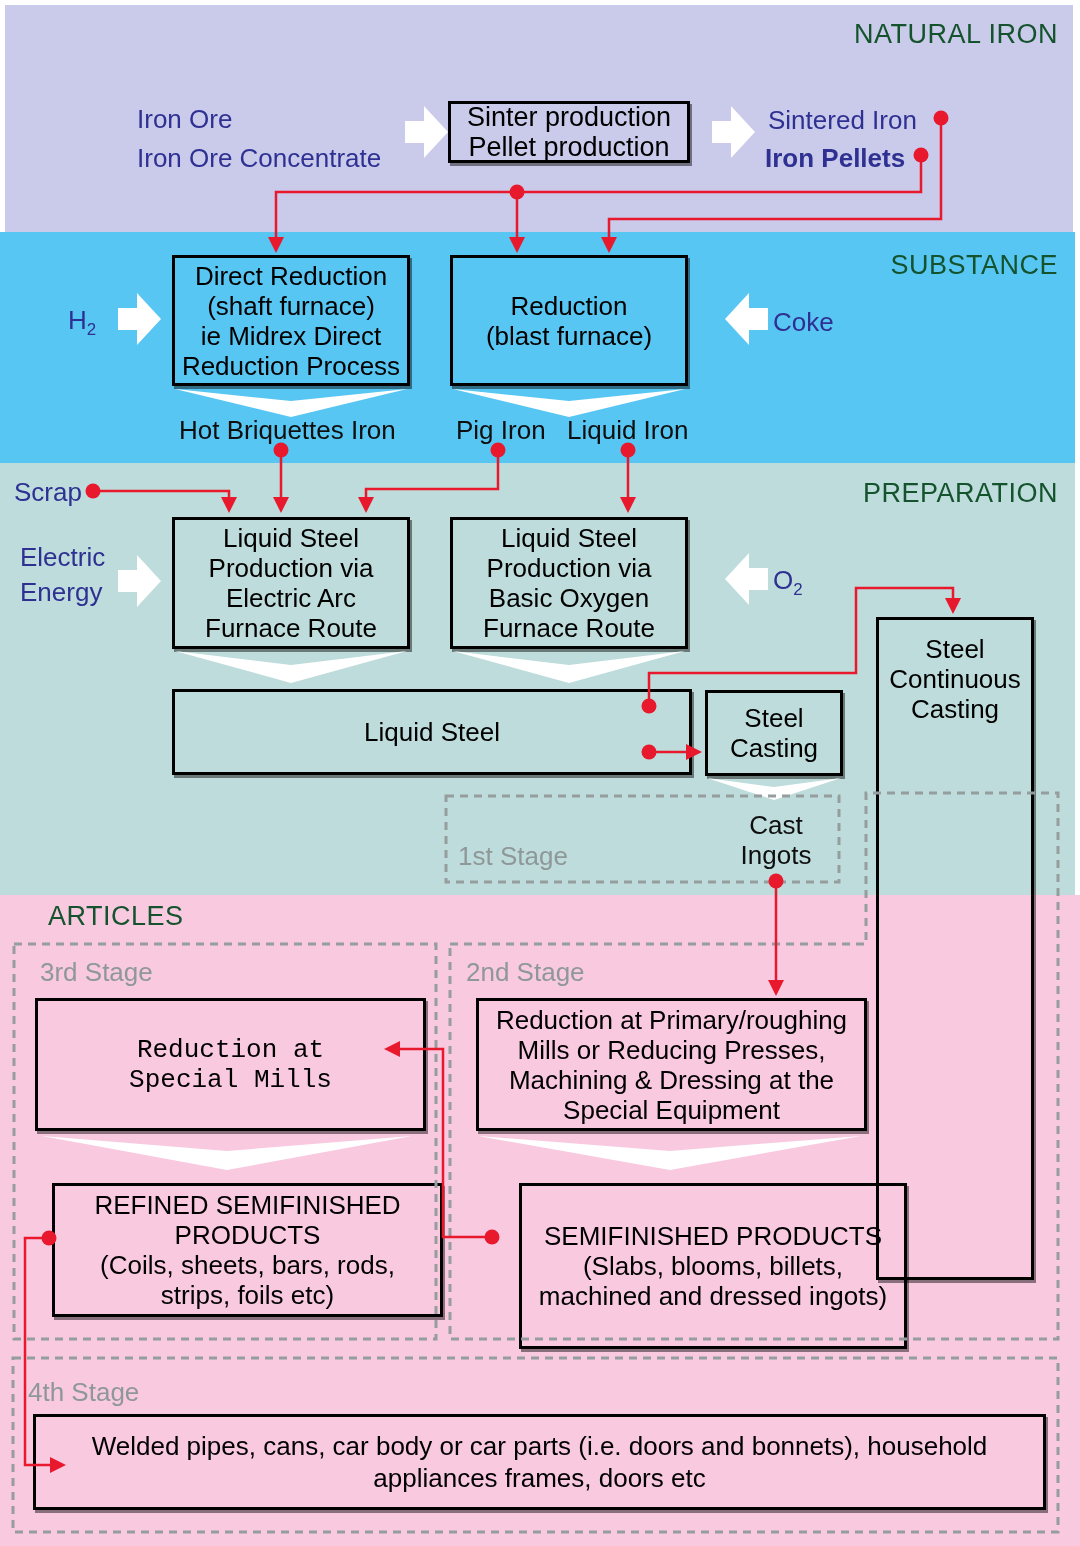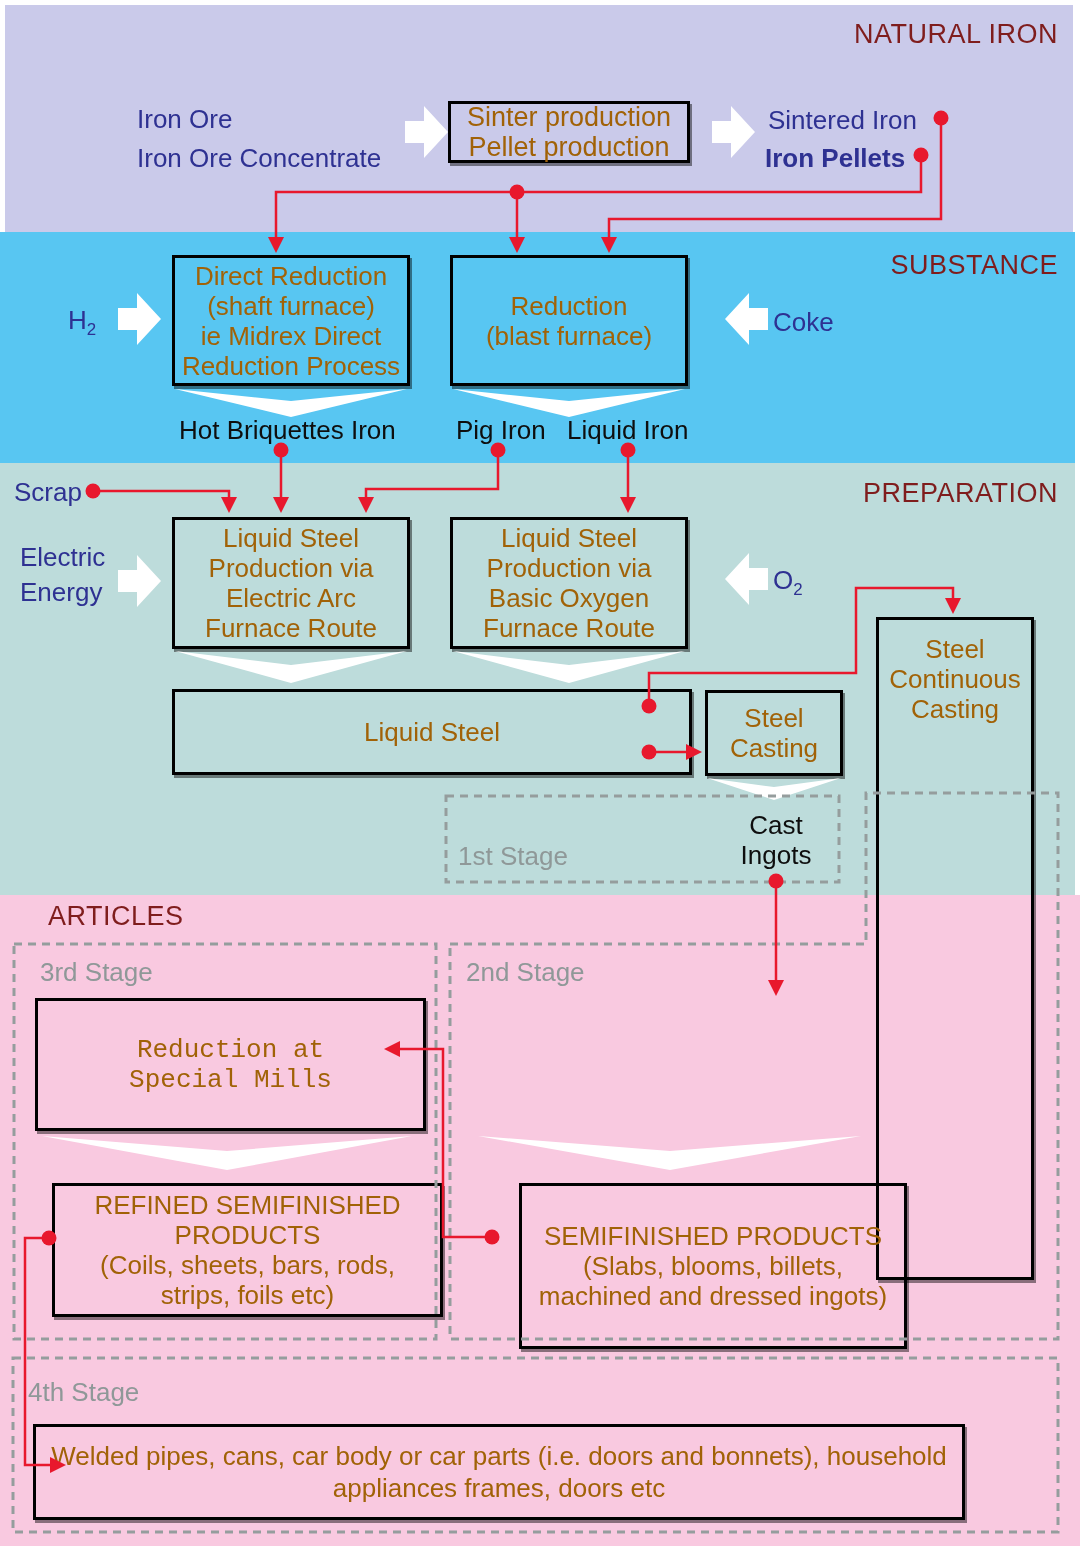--- a/index.html
+++ b/index.html
@@ -8,26 +8,26 @@
     font-family:"Liberation Sans",sans-serif;overflow:hidden;
   }
   .band{position:absolute;}
   .band-natural{left:5px;top:5px;width:1068px;height:227px;background:#cacaea;}
   .band-substance{left:0;top:232px;width:1075px;height:231px;background:#58c6f2;}
   .band-preparation{left:0;top:463px;width:1075px;height:432px;background:#bddcdb;}
   .band-articles{left:0;top:895px;width:1080px;height:651px;background:#f9c9e0;}
   .box{
     position:absolute;border:3px solid #000;box-shadow:2px 3px 0 rgba(0,0,0,.45);
     display:flex;flex-direction:column;align-items:center;justify-content:center;
-    text-align:center;color:#a16207;font-size:26px;line-height:30px;box-sizing:border-box;
+    text-align:center;color:#000000;font-size:26px;line-height:30px;box-sizing:border-box;
   }
   .box .ln{white-space:nowrap;}
   .lbl{position:absolute;font-size:26px;line-height:30px;white-space:nowrap;color:#0e0e0e;}
   .navy{color:#2e3192;}
-  .red-title{color:#7f1d1d;font-size:27px;letter-spacing:.5px;}
+  .red-title{color:#14532d;font-size:27px;letter-spacing:.5px;}
   .grey{color:#8f9898;}
   sub{font-size:.65em;line-height:0;}
   svg.overlay{position:absolute;left:0;top:0;pointer-events:none;}
 </style>
 </head>
 <body>
 
 <div class="canvas">
 
   <div class="band band-natural"></div>
@@ -100,33 +100,39 @@
     <div>Cast</div>
     <div>Ingots</div>
   </div>
 
   <div class="lbl grey" style="top:957px;left:40px;">3rd Stage</div>
   <div class="lbl grey" style="top:957px;left:466px;">2nd Stage</div>
   <div class="box" style="left:35px;top:998px;width:391px;height:133px;font-family:Liberation Mono, monospace;">
     <div class="ln">Reduction at</div>
     <div class="ln">Special Mills</div>
   </div>
+  <div class="box" style="left:476px;top:998px;width:391px;height:133px;">
+    <div class="ln">Reduction at Primary/roughing</div>
+    <div class="ln">Mills or Reducing Presses,</div>
+    <div class="ln">Machining &amp; Dressing at the</div>
+    <div class="ln">Special Equipment</div>
+  </div>
   <div class="box" style="left:52px;top:1183px;width:391px;height:134px;">
     <div class="ln">REFINED SEMIFINISHED</div>
     <div class="ln">PRODUCTS</div>
     <div class="ln">(Coils, sheets, bars, rods,</div>
     <div class="ln">strips, foils etc)</div>
   </div>
   <div class="box" style="left:476px;top:1183px;width:388px;height:166px;margin-left:43px;">
     <div class="ln">SEMIFINISHED PRODUCTS</div>
     <div class="ln">(Slabs, blooms, billets,</div>
     <div class="ln">machined and dressed ingots)</div>
   </div>
   <div class="lbl grey" style="top:1377px;left:28px;">4th Stage</div>
-  <div class="box" style="left:33px;top:1414px;width:932px;height:96px;line-height:32px;margin-top:10px;">
+  <div class="box" style="left:33px;top:1414px;width:1013px;height:96px;line-height:32px;">
     <div class="ln">Welded pipes, cans, car body or car parts (i.e. doors and bonnets), household</div>
     <div class="ln">appliances frames, doors etc</div>
   </div>
 
   <svg class="overlay" width="1080" height="1546" viewBox="0 0 1080 1546">
 
     <g fill="#ffffff">
       <polygon points="405,121 424,121 424,106 448,132 424,158 424,143 405,143"></polygon>
       <polygon points="712,121 731,121 731,106 755,132 731,158 731,143 712,143"></polygon>
       <polygon points="118,308 137,308 137,293 161,319 137,345 137,330 118,330"></polygon>

